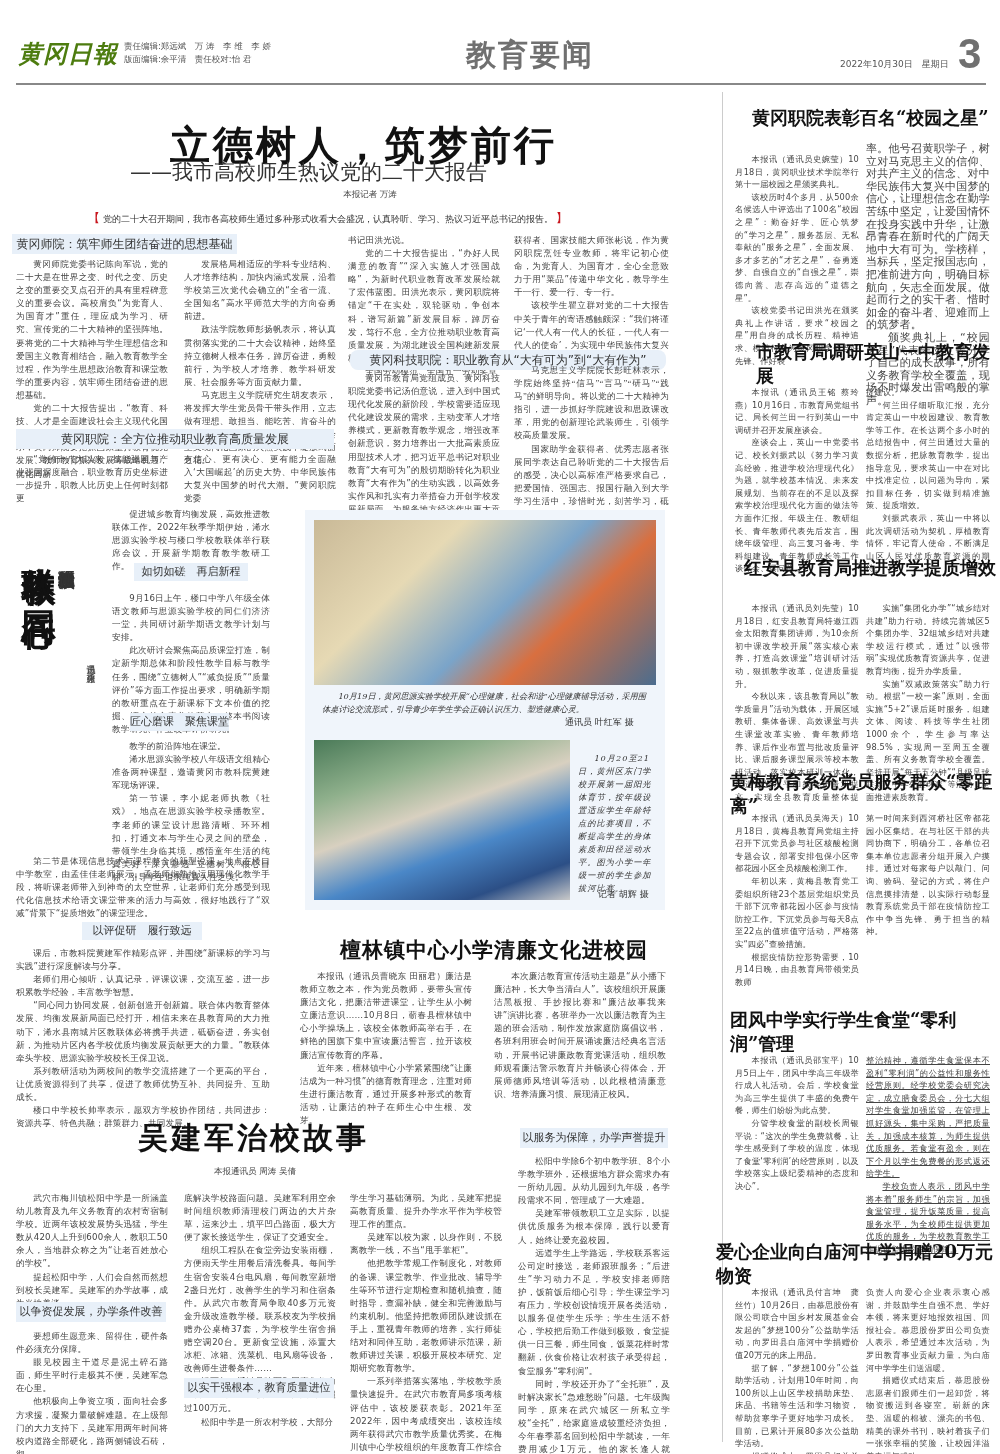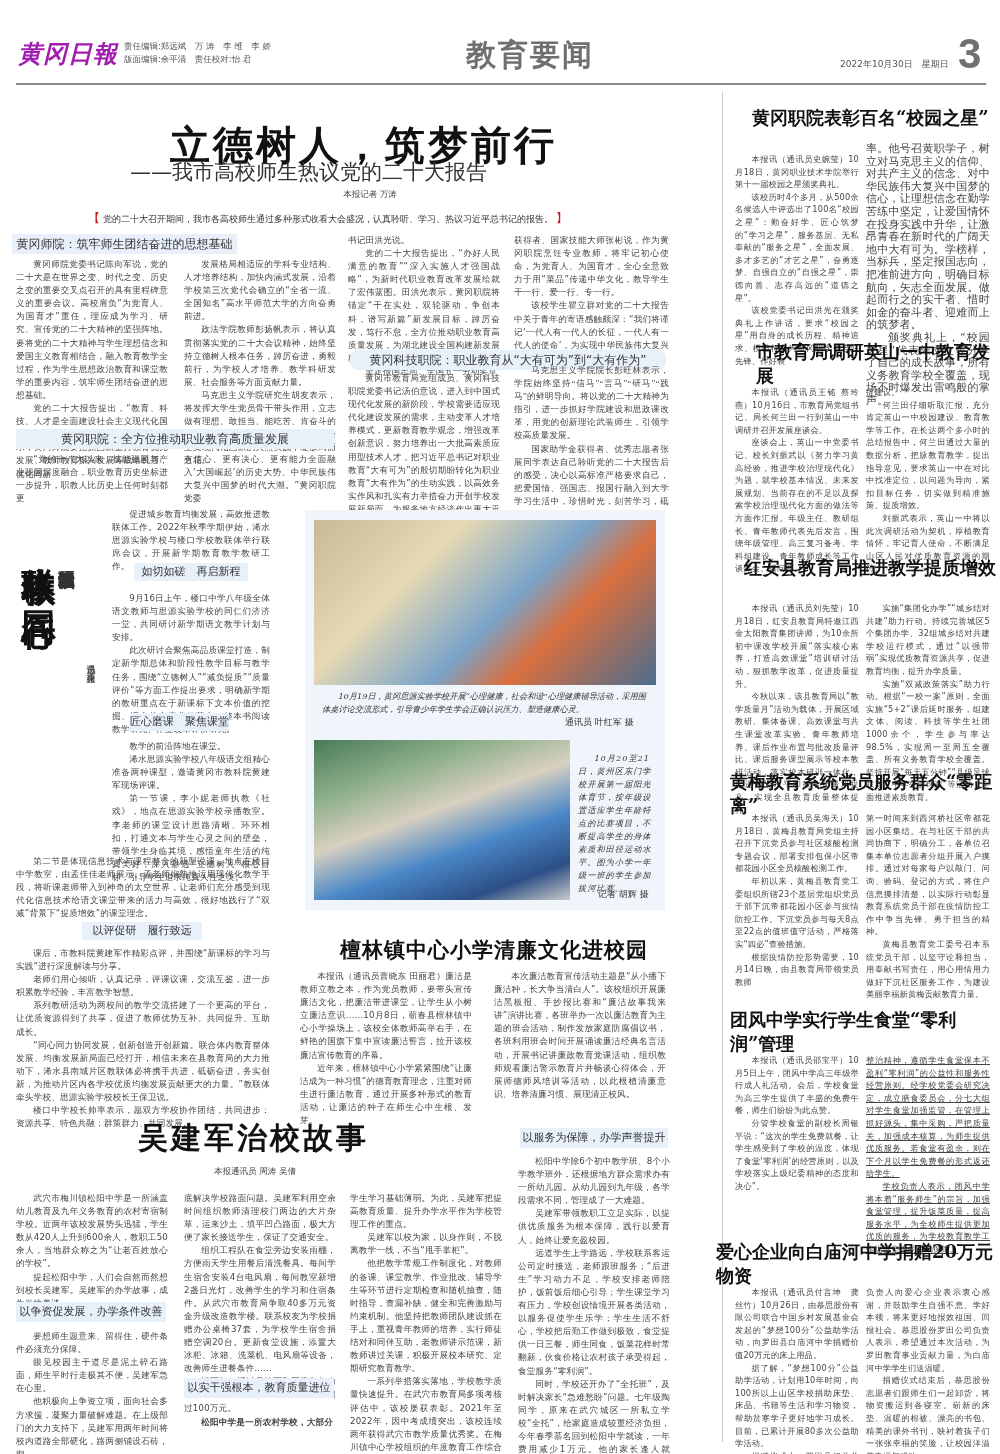--- a/index.html
+++ b/index.html
@@ -2,21 +2,21 @@
 <html><head>
 <meta charset="utf-8">
 <style>
 *{box-sizing:border-box;margin:0;padding:0;}
 html,body{width:1000px;height:1454px;background:#fff;overflow:hidden;}
 body{font-family:"DejaVu Sans","Liberation Sans",sans-serif;color:#333;position:relative;}
 .abs{position:absolute;}
 .p{font-size:8.6px;line-height:13.1px;color:#444;text-align:justify;letter-spacing:0.2px;}
 .p p{text-indent:2em;}
 .p p.ni{text-indent:0;}
-.masthead-logo{left:18px;top:38px;font-size:24px;color:#a21caf;font-weight:bold;font-family:"DejaVu Serif","Liberation Serif",serif;font-style:italic;letter-spacing:1px;}
+.masthead-logo{left:18px;top:38px;font-size:24px;color:#4d7c0f;font-weight:bold;font-family:"DejaVu Serif","Liberation Serif",serif;font-style:italic;letter-spacing:1px;}
 .editors{left:124px;top:40px;font-size:8.5px;line-height:13px;color:#555;}
 .section-title{left:466px;top:35px;font-size:30px;font-weight:bold;color:#707070;letter-spacing:2px;}
 .date{left:840px;top:58px;font-size:9px;color:#555;}
 .page-no{left:958px;top:30px;font-size:42px;font-weight:bold;color:#707070;font-family:"Liberation Sans",sans-serif;}
 .rule{left:16px;top:83px;width:970px;height:2px;background:#888;}
 .headline{font-weight:bold;color:#111;font-family:"DejaVu Serif","Liberation Serif",serif;}
 .subhead-bar{background:#e8f0f9;color:#333;font-size:12px;text-align:center;line-height:20px;}
 .lead-box{left:88px;top:210px;width:560px;font-size:9px;color:#333;font-family:"DejaVu Serif","Liberation Serif",serif;}
 .lead-box .br{color:#c8161e;font-size:12px;}
 .photo{background:linear-gradient(135deg,#c9b997 0%,#e6d9b4 30%,#7aa4c9 55%,#d96f3f 70%,#4b6d8f 100%);}
@@ -63,21 +63,21 @@
 <div class="abs subhead-bar" style="left:16px;top:429px;width:318px;">黄冈职院：全方位推动职业教育高质量发展</div>
 <div class="abs p" style="left:16px;top:453px;width:152px;">
   <p>“党的十八大以来，技能强国与产业强国深度融合，职业教育历史坐标进一步提升，职教人比历史上任何时刻都更</p>
 </div>
 <div class="abs p" style="left:184px;top:453px;width:152px;">
   <p class="ni">有信心、更有决心、更有能力全面融入‘大国崛起’的历史大势、中华民族伟大复兴中国梦的时代大潮。”黄冈职院党委</p>
 </div>
 <div class="abs p" style="left:348px;top:234px;width:152px;">
   <p class="ni">书记田洪光说。</p>
   <p>党的二十大报告提出，“办好人民满意的教育”“深入实施人才强国战略”，为新时代职业教育改革发展绘就了宏伟蓝图。田洪光表示，黄冈职院将锚定“干在实处，双轮驱动，争创本科，谱写新篇”新发展目标，踔厉奋发，笃行不怠，全方位推动职业教育高质量发展，为湖北建设全国构建新发展格局先行区贡献力量。</p>
-  <p>坚定报国志向、全国五一劳动奖章</p>
+  <p>全国劳动模范、全国五一劳动奖章</p>
 </div>
 <div class="abs p" style="left:514px;top:234px;width:155px;">
   <p class="ni">获得者、国家技能大师张彬说，作为黄冈职院烹饪专业教师，将牢记初心使命，为党育人、为国育才，全心全意致力于用“菜品”传递中华文化，教导学生干一行、爱一行、专一行。</p>
   <p>该校学生瞿立群对党的二十大报告中关于青年的寄语感触颇深：“我们将谨记‘一代人有一代人的长征，一代人有一代人的使命’，为实现中华民族伟大复兴的中国梦贡献自己的青春和力量。”</p>
 </div>
 
 <div class="abs subhead-bar" style="left:350px;top:350px;width:316px;border-radius:8px;">黄冈科技职院：职业教育从“大有可为”到“大有作为”</div>
 <div class="abs p" style="left:348px;top:372px;width:152px;">
   <p>黄冈市教育局党组成员、黄冈科技职院党委书记汤伯意说，进入到中国式现代化发展的新阶段，学校需要适应现代化建设发展的需求，主动变革人才培养模式，更新教育教学观念，增强改革创新意识，努力培养出一大批高素质应用型技术人才，把习近平总书记对职业教育“大有可为”的殷切期盼转化为职业教育“大有作为”的生动实践，以高效务实作风和扎实有力举措奋力开创学校发展新局面，为服务地方经济作出更大贡献。</p>
 </div>
@@ -104,22 +104,22 @@
   <p>浠水思源实验学校八年级语文组精心准备两种课型，邀请黄冈市教科院黄建军现场评课。</p>
   <p>第一节课，李小妮老师执教《社戏》，地点在思源实验学校录播教室。李老师的课堂设计思路清晰、环环相扣，打通文本与学生心灵之间的壁垒，带领学生身临其境，感悟童年生活的纯真美好，深入渗透“立德树人”核心目标，引导学生追求纯真人性之美。</p>
 </div>
 <div class="abs p" style="left:16px;top:855px;width:254px;">
   <p>第二节是体现信息技术与课程整合的新型说课，地点在楼口中学教室，由孟佳佳老师展示。孟老师娴熟地运用现代化教学手段，将听课老师带入到神奇的太空世界，让老师们充分感受到现代化信息技术给语文课堂带来的活力与高效，很好地践行了“双减”背景下“提质增效”的课堂理念。</p>
 </div>
 <div class="abs subhead-bar" style="left:82px;top:922px;width:120px;font-size:11px;line-height:18px;">以评促研　履行致远</div>
 <div class="abs p" style="left:16px;top:947px;width:254px;">
   <p>课后，市教科院黄建军作精彩点评，并围绕“新课标的学习与实践”进行深度解读与分享。</p>
   <p>老师们用心倾听，认真记录，评课议课，交流互鉴，进一步积累教学经验，丰富教学智慧。</p>
+  <p>“同心同力协同发展，创新创造开创新篇。联合体内教育整体发展、均衡发展新局面已经打开，相信未来在县教育局的大力推动下，浠水县南城片区教联体必将携手共进，砥砺奋进，务实创新，为推动片区内各学校优质均衡发展贡献更大的力量。”教联体牵头学校、思源实验学校校长王保卫说。</p>
   <p>系列教研活动为两校间的教学交流搭建了一个更高的平台，让优质资源得到了共享，促进了教师优势互补、共同提升、互助成长。</p>
-  <p>“同心同力协同发展，创新创造开创新篇。联合体内教育整体发展、均衡发展新局面已经打开，相信未来在县教育局的大力推动下，浠水县南城片区教联体必将携手共进，砥砺奋进，务实创新，为推动片区内各学校优质均衡发展贡献更大的力量。”教联体牵头学校、思源实验学校校长王保卫说。</p>
   <p>楼口中学校长帅率表示，愿双方学校协作团结，共同进步：资源共享、特色共融；群策群力、共同发展。</p>
 </div>
 
 <div class="abs side-panel" style="left:305px;top:510px;width:360px;height:400px;"></div>
 <div class="abs photo" style="left:314px;top:520px;width:342px;height:165px;"></div>
 <div class="abs caption" style="left:322px;top:690px;width:330px;text-indent:2em;">10月19日，黄冈思源实验学校开展“心理健康，社会和谐”心理健康辅导活动，采用围体桌讨论交流形式，引导青少年学生学会正确认识压力、塑造健康心灵。</div>
 <div class="abs" style="left:565px;top:716px;font-size:9px;color:#333;">通讯员 叶红军 摄</div>
 <div class="abs photo2" style="left:314px;top:740px;width:256px;height:160px;"></div>
 <div class="abs caption" style="left:578px;top:752px;width:80px;text-indent:2em;letter-spacing:1px;">10月20至21日，黄州区东门学校开展第一届阳光体育节，按年级设置适应学生年龄特点的比赛项目，不断提高学生的身体素质和田径运动水平。图为小学一年级一班的学生参加拔河比赛。</div>
 <div class="abs" style="left:598px;top:888px;font-size:9px;color:#333;">记者 胡辉 摄</div>
@@ -144,21 +144,21 @@
   <p>要想师生愿意来、留得住，硬件条件必须充分保障。</p>
   <p>眼见校园主干道尽是泥土碎石路面，师生平时行走极其不便，吴建军急在心里。</p>
   <p>他积极向上争资立项，面向社会多方求援，凝聚力量破解难题。在上级部门的大力支持下，吴建军用两年时间将校内道路全部硬化，路两侧铺设石砖，彻</p>
 </div>
 <div class="abs p" style="left:184px;top:1192px;width:152px;">
   <p class="ni">底解决学校路面问题。吴建军利用空余时间组织教师清理校门两边的大片杂草，运来沙土，填平凹凸路面，极大方便了家长接送学生，保证了交通安全。</p>
   <p>组织工程队在食堂旁边安装雨棚，方便雨天学生用餐后清洗餐具。每间学生宿舍安装4台电风扇，每间教室新增2盏日光灯，改善学生的学习和住宿条件。从武穴市教育局争取40多万元资金升级改造教学楼。联系校友为学校捐赠办公桌椅37套，为学校学生宿舍捐赠空调20台。更新食堂设施，添置大冰柜、冰箱、洗菜机、电风扇等设备，改善师生进餐条件……</p>
   <p>近两年，通过吴建军和同事们努力争项目争资金，学校各方面投入资金超过100万元。</p>
 </div>
 <div class="abs subhead-bar" style="left:184px;top:1378px;width:150px;font-size:11px;">以实干强根本，教育质量进位</div>
-<div class="abs p" style="left:184px;top:1416px;width:152px;font-weight:bold;">
+<div class="abs p" style="left:184px;top:1416px;width:152px;">
   <p>松阳中学是一所农村学校，大部分</p>
 </div>
 <div class="abs p" style="left:350px;top:1192px;width:152px;">
   <p class="ni">学生学习基础薄弱。为此，吴建军把提高教育质量、提升办学水平作为学校管理工作的重点。</p>
   <p>吴建军以校为家，以身作则，不脱离教学一线，不当“甩手掌柜”。</p>
   <p>他把教学常规工作制度化，对教师的备课、课堂教学、作业批改、辅导学生等环节进行定期检查和随机抽查，随时指导，查漏补缺，健全和完善激励与约束机制。他坚持把教师团队建设抓在手上，重视青年教师的培养，实行师徒结对和同伴互助，老教师讲示范课，新教师讲过关课，积极开展校本研究、定期研究教育教学。</p>
   <p>一系列举措落实落地，学校教学质量快速提升。在武穴市教育局多项考核评估中，该校屡获表彰。2021年至2022年，因中考成绩突出，该校连续两年获得武穴市教学质量优秀奖。在梅川镇中心学校组织的年度教育工作综合考核评比中，该校进入先进学校位次。</p>
 </div>
 <div class="abs subhead-bar" style="left:520px;top:1128px;width:148px;font-size:11px;">以服务为保障，办学声誉提升</div>
 <div class="abs p" style="left:518px;top:1155px;width:152px;">
@@ -203,21 +203,20 @@
 </div>
 
 <div class="abs headline" style="left:730px;top:770px;font-size:18px;">黄梅教育系统党员服务群众“零距离”</div>
 <div class="abs p" style="left:735px;top:812px;width:124px;font-size:8.2px;line-height:12.6px;">
   <p>本报讯（通讯员吴海天）10月18日，黄梅县教育局党组主持召开下沉党员参与社区核酸检测专题会议，部署安排包保小区帝都花园小区全员核酸检测工作。</p>
   <p>年初以来，黄梅县教育党工委组织所辖23个基层党组织党员干部下沉帝都花园小区参与疫情防控工作。下沉党员参与每天8点至22点的值班值守活动，严格落实“四必”查验措施。</p>
   <p>根据疫情防控形势需要，10月14日晚，由县教育局带领党员教师</p>
 </div>
 <div class="abs p" style="left:866px;top:812px;width:124px;font-size:8.2px;line-height:12.6px;">
   <p class="ni">第一时间来到西河桥社区帝都花园小区集结。在与社区干部的共同协商下，明确分工，各单位召集本单位志愿者分组开展入户摸排。通过对每家每户以敲门、问询、验码、登记的方式，将住户信息摸排清楚，以实际行动彰显教育系统党员干部在疫情防控工作中争当先锋、勇于担当的精神。</p>
-  <p>黄梅县教育党工委号召本系统党员干部，以坚守诠释担当，用奉献书写责任，用心用情用力做好下沉社区服务工作，为建设美丽幸福新黄梅贡献教育力量。</p>
 </div>
 
 <div class="abs headline" style="left:730px;top:1008px;font-size:18px;">团风中学实行学生食堂“零利润”管理</div>
 <div class="abs p" style="left:735px;top:1054px;width:124px;font-size:8.2px;line-height:12.6px;">
   <p>本报讯（通讯员邵宝平）10月5日上午，团风中学高三年级举行成人礼活动。会后，学校食堂为高三学生提供了丰盛的免费午餐，师生们纷纷为此点赞。</p>
   <p>分管学校食堂的副校长周银平说：“这次的学生免费就餐，让学生感受到了学校的温度，体现了食堂‘零利润’的经营原则，以及学校落实上级纪委精神的态度和决心”。</p>
 </div>
 <div class="abs p" style="left:866px;top:1054px;width:124px;font-size:8.2px;line-height:12.6px;text-decoration:underline;">
   <p class="ni">整治精神，遵循学生食堂保本不盈利“零利润”的公益性和服务性经营原则。经学校党委会研究决定，成立膳食委员会，分七大组对学生食堂加强监管，在管理上抓好源头，集中采购，严把质量关，加强成本核算，为师生提供优质服务。若食堂有盈余，则在下个月以学生免费餐的形式返还给学生。</p>
   <p>学校负责人表示，团风中学将本着“服务师生”的宗旨，加强食堂管理，提升饭菜质量，提高服务水平，为全校师生提供更加优质的服务，为学校教育教学工作提供坚强的后勤保障。</p>

